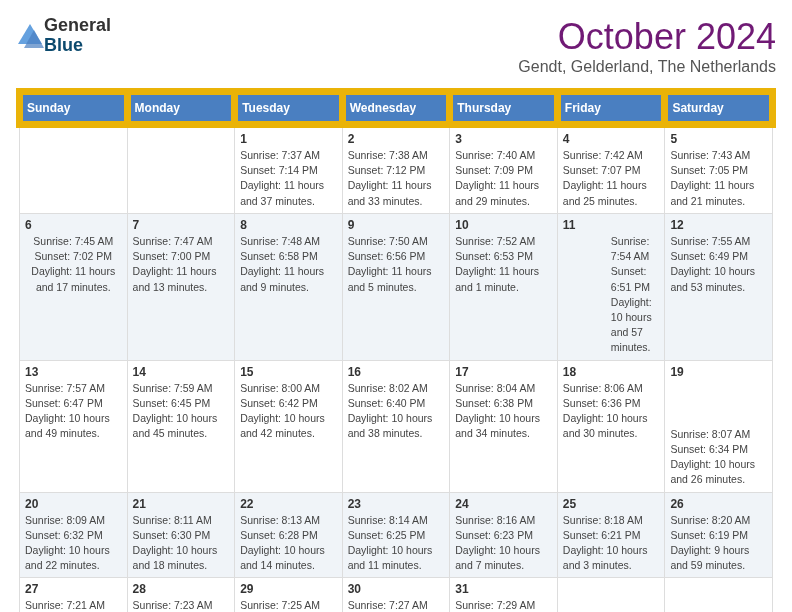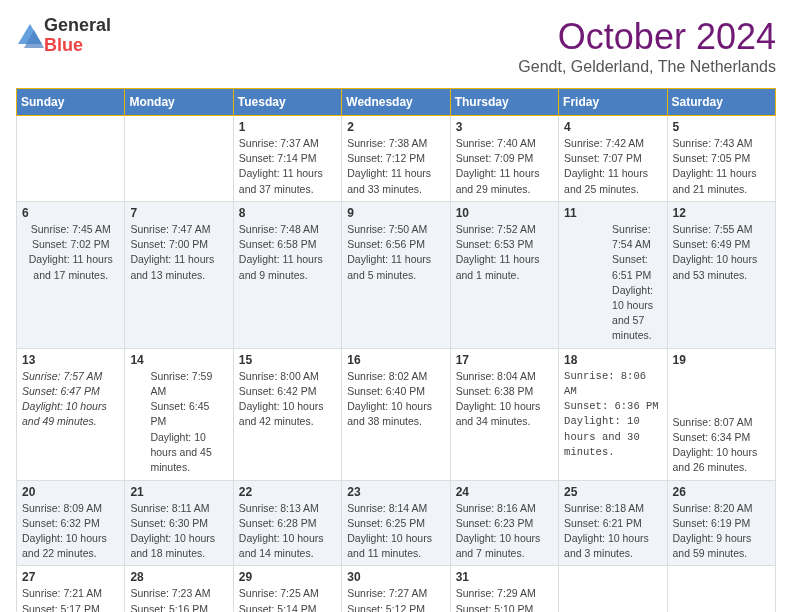--- a/index.html
+++ b/index.html
@@ -26,21 +26,21 @@
       line-height: 1.1;
     }
     .logo-general {
       font-size: 18px;
       font-weight: bold;
       color: #333;
     }
     .logo-blue {
       font-size: 18px;
       font-weight: bold;
-      color: #ef4444;
+      color: #0c4a6e;
     }
     .logo-icon {
       width: 28px;
       height: 28px;
     }
     .title-area {
       text-align: right;
     }
     .month-title {
       font-size: 36px;
@@ -56,21 +56,21 @@
       border-collapse: collapse;
       font-size: 11px;
     }
     .calendar th {
       background-color: #4a7fc1;
       color: #fff;
       padding: 6px 4px;
       text-align: left;
       font-size: 12px;
       font-weight: bold;
-      border: 1px solid #eab308;
+      border: 7px solid #eab308;
     }
     .calendar td {
       vertical-align: top;
       padding: 4px 5px;
       border: 1px solid #ddd;
       width: 107px;
       min-height: 80px;
       background: #fff;
     }
     .calendar tr:nth-child(even) td {
@@ -205,27 +205,27 @@
         <td>
           <span class="day-num">12</span>
           <div class="day-info" style="white-space: pre-line;">Sunrise: 7:55 AM
 Sunset: 6:49 PM
 Daylight: 10 hours and 53 minutes.</div>
         </td>
       </tr>
       <tr>
         <td>
           <span class="day-num">13</span>
-          <div class="day-info" style="white-space: pre-line; font-style: italic;">Sunrise: 7:57 AM
+          <div class="day-info" style="white-space: pre-line;">Sunrise: 7:57 AM
 Sunset: 6:47 PM
 Daylight: 10 hours and 49 minutes.</div>
         </td>
         <td>
           <span class="day-num">14</span>
-          <div class="day-info" style="white-space: pre-line; margin-left: 20px;">Sunrise: 7:59 AM
+          <div class="day-info" style="white-space: pre-line;">Sunrise: 7:59 AM
 Sunset: 6:45 PM
 Daylight: 10 hours and 45 minutes.</div>
         </td>
         <td>
           <span class="day-num">15</span>
           <div class="day-info" style="white-space: pre-line;">Sunrise: 8:00 AM
 Sunset: 6:42 PM
 Daylight: 10 hours and 42 minutes.</div>
         </td>
         <td>
@@ -235,21 +235,21 @@
 Daylight: 10 hours and 38 minutes.</div>
         </td>
         <td>
           <span class="day-num">17</span>
           <div class="day-info" style="white-space: pre-line;">Sunrise: 8:04 AM
 Sunset: 6:38 PM
 Daylight: 10 hours and 34 minutes.</div>
         </td>
         <td>
           <span class="day-num">18</span>
-          <div class="day-info" style="white-space: pre-line; font-family: Liberation Mono, monospace;">Sunrise: 8:06 AM
+          <div class="day-info" style="white-space: pre-line;">Sunrise: 8:06 AM
 Sunset: 6:36 PM
 Daylight: 10 hours and 30 minutes.</div>
         </td>
         <td>
           <span class="day-num">19</span>
           <div class="day-info" style="white-space: pre-line; margin-top: 48px;">Sunrise: 8:07 AM
 Sunset: 6:34 PM
 Daylight: 10 hours and 26 minutes.</div>
         </td>
       </tr>

